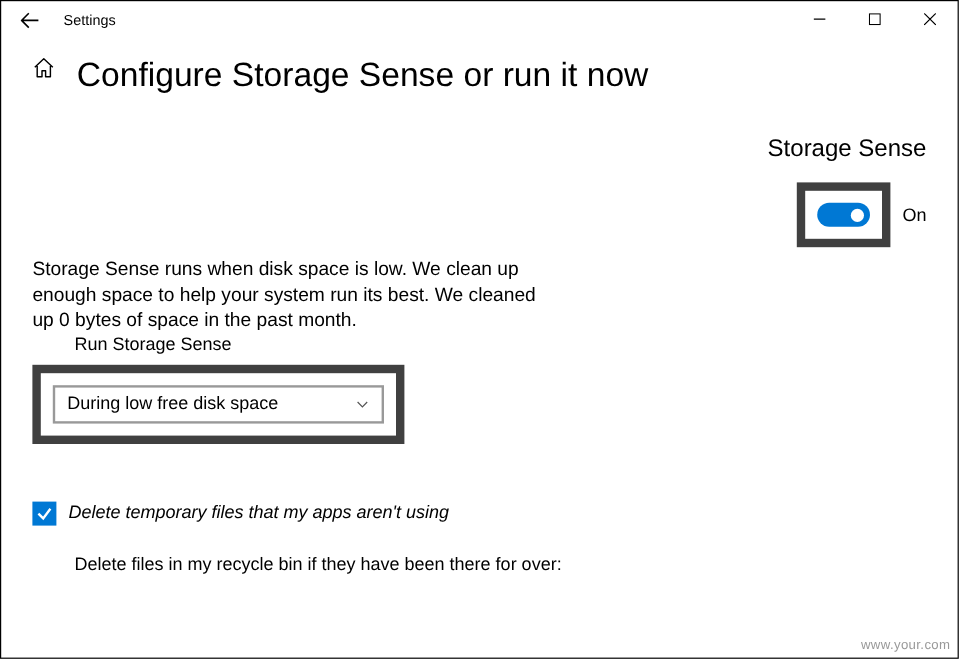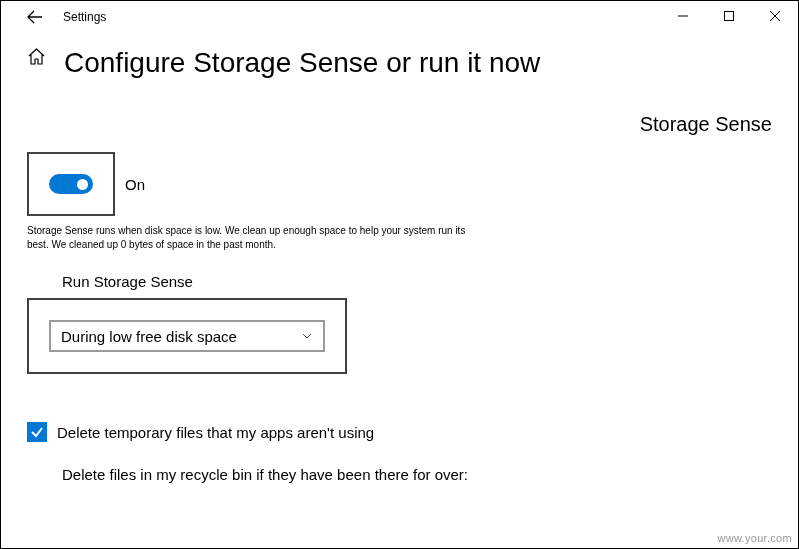--- a/index.html
+++ b/index.html
@@ -18,21 +18,21 @@
     .window {
       width: 100%;
       height: 100%;
       border: 1px solid #000;
       position: relative;
     }
     .titlebar {
       display: flex;
       align-items: center;
       height: 32px;
-      padding-left: 24px;
+      padding-left: 14px;
       position: relative;
     }
     .back-btn {
       width: 20px;
       height: 20px;
       display: flex;
       align-items: center;
       justify-content: center;
       margin-right: 18px;
       cursor: pointer;
@@ -82,24 +82,25 @@
       font-weight: 400;
       color: #000;
       margin-bottom: 16px;
       text-align: right;
     }
     .toggle-row {
       display: flex;
       align-items: center;
       gap: 10px;
       margin-bottom: 8px;
+      justify-content: flex-end;
     }
     .hl-red {
-      border: 2px solid #404040;
-      padding: 20px;
+      border: 7px solid #404040;
+      padding: 10px;
       display: inline-flex;
     }
     .toggle {
       width: 44px;
       height: 20px;
       background: #0078d4;
       border-radius: 10px;
       position: relative;
       cursor: pointer;
     }
@@ -109,25 +110,25 @@
       height: 11px;
       background: #fff;
       border-radius: 50%;
       top: 4.5px;
       right: 5px;
     }
     .toggle-label {
       font-size: 15px;
     }
     .desc {
-      font-size: 10px;
+      font-size: 16px;
       line-height: 1.35;
       color: #000;
       max-width: 440px;
-      margin-bottom: 22px;
+      margin-bottom: 0;
     }
     .field-label {
       font-size: 15px;
       color: #000;
       margin-bottom: 8px;
       margin-left: 35px;
     }
     .select-wrap {
       display: inline-block;
     }
@@ -145,20 +146,21 @@
     }
     .chevron {
       width: 12px;
       height: 12px;
     }
     .checkbox-row {
       display: flex;
       align-items: center;
       gap: 10px;
       margin-bottom: 24px;
+      font-style: italic;
     }
     .checkbox {
       width: 20px;
       height: 20px;
       background: #0078d4;
       display: flex;
       align-items: center;
       justify-content: center;
       cursor: pointer;
     }

